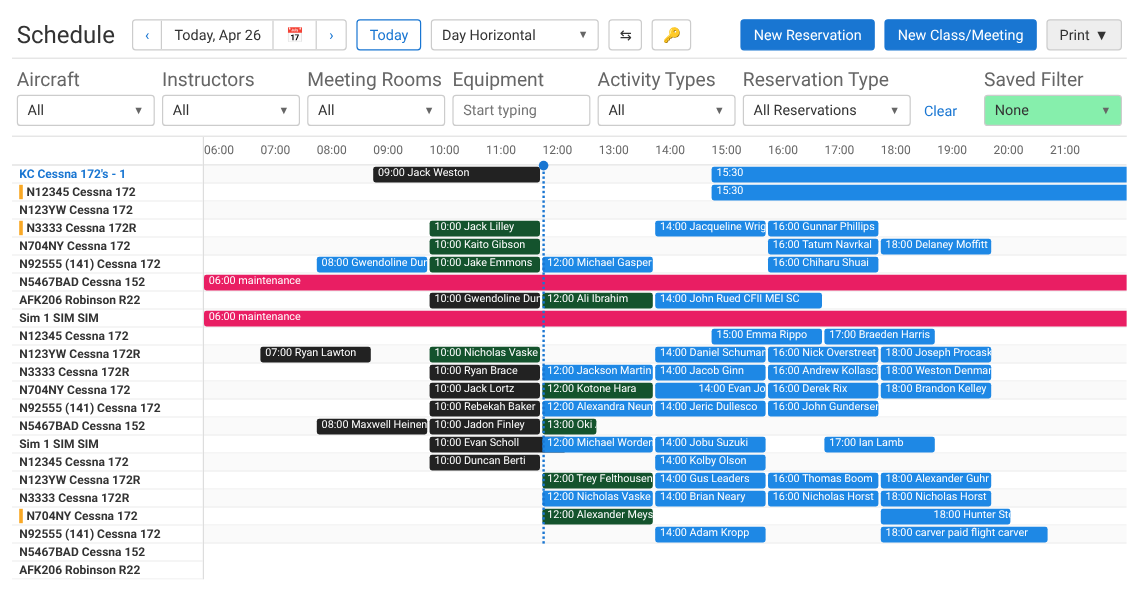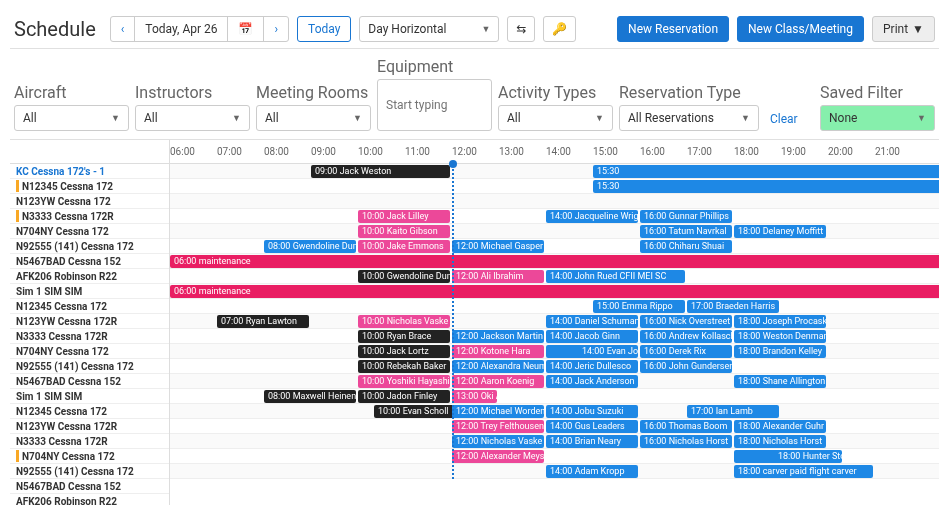--- a/index.html
+++ b/index.html
@@ -14,38 +14,38 @@
 .date-nav{display:flex;align-items:center;border:1px solid #ccc;border-radius:3px;overflow:hidden}
 .date-nav span{padding:5px 10px;border-left:1px solid #ccc;cursor:pointer;font-size:12px}
 .date-nav span:first-child{border-left:none}
 .select{border:1px solid #ccc;background:#fff;padding:5px 8px;border-radius:3px;font-size:12px;display:flex;align-items:center;justify-content:space-between;min-width:110px;cursor:pointer}
 .select .caret{font-size:9px;color:#666}
 .spacer{flex:1}
 .filters{display:flex;gap:6px;padding:8px 4px;border-bottom:1px solid #e0e0e0;align-items:flex-end;flex-wrap:wrap}
 .filter{display:flex;flex-direction:column;gap:3px}
 .filter label{font-size:16px;color:#666}
 .filter .select,.filter input{width:115px}
-.filter input{border:1px solid #ccc;padding:18px 8px;border-radius:3px;font-size:12px}
+.filter input{border:1px solid #ccc;padding:5px 8px;border-radius:3px;font-size:12px}
 .clear{color:#1976d2;font-size:12px;cursor:pointer;padding:5px}
 .grid{display:flex;overflow:auto}
 .left{flex:0 0 160px;border-right:1px solid #ddd}
 .left .hdr{height:24px;border-bottom:1px solid #ddd}
 .res{height:15px;line-height:15px;padding:0 6px;font-size:10px;white-space:nowrap;overflow:hidden;border-bottom:1px solid #eee;display:flex;align-items:center;gap:3px}
 .res.b{font-weight:700}
 .res .bar{width:3px;height:12px;background:#f9a825;display:inline-block;flex:0 0 3px}
 .res.blue{color:#1976d2;font-weight:700}
 .right{flex:1;position:relative;overflow:hidden}
 .hours{display:flex;height:24px;border-bottom:1px solid #ddd}
 .hour{flex:0 0 47px;font-size:10px;color:#666;text-align:left;padding-top:6px}
 .rows{position:relative}
 .row{height:15px;border-bottom:1px solid #eee;position:relative}
 .row:nth-child(even){background:#fafafa}
 .ev{position:absolute;top:1px;height:13px;line-height:13px;font-size:9px;color:#fff;padding:0 4px;border-radius:2px;white-space:nowrap;overflow:hidden;cursor:pointer}
 .c-blue{background:#1e88e5}
-.c-green{background:#ec4899}
+.c-green{background:#14532d}
 .c-black{background:#222}
 .c-pink{background:#e91e63}
 .vline{position:absolute;top:0;bottom:0;width:0;border-left:2px dotted #1976d2;z-index:5}
 .vline .dot{width:8px;height:8px;background:#1976d2;border-radius:50%;position:absolute;top:-4px;left:-5px}
 .none{background:#86efac}
 </style>
 </head>
 <body>
 
 <div class="toolbar">
@@ -284,35 +284,33 @@
           <div class="ev c-blue" style="left: 470px; width: 92px;">16:00 Derek Rix</div>
           <div class="ev c-blue" style="left: 564px; width: 92px;">18:00 Brandon Kelley</div>
         </div>
         <div class="row">
           <div class="ev c-black" style="left: 188px; width: 92px;">10:00 Rebekah Baker</div>
           <div class="ev c-blue" style="left: 282px; width: 92px;">12:00 Alexandra Neumann</div>
           <div class="ev c-blue" style="left: 376px; width: 92px;">14:00 Jeric Dullesco</div>
           <div class="ev c-blue" style="left: 470px; width: 92px;">16:00 John Gundersen</div>
         </div>
         <div class="row">
-          <div class="ev c-green" style="left: 188px; width: 92px;">10:00 Yoshiki Hayashi</div>
-          <div class="ev c-green" style="left: 282px; width: 92px;">12:00 Aaron Koenig</div>
-          <div class="ev c-blue" style="left: 376px; width: 92px;">14:00 Jack Anderson</div>
-          <div class="ev c-blue" style="left: 564px; width: 92px;">18:00 Shane Allington</div>
-        </div>
-        <div class="row">
           <div class="ev c-black" style="left: 94px; width: 92px;">08:00 Maxwell Heinen</div>
           <div class="ev c-black" style="left: 188px; width: 92px;">10:00 Jadon Finley</div>
           <div class="ev c-green" style="left: 282px; width: 45px;">13:00 Oki Asakura</div>
         </div>
         <div class="row">
-          <div class="ev c-black" style="left: 204px; width: 114px;">10:00 Evan Scholl</div>
+          <div class="ev c-black" style="left: 188px; width: 114px;">10:00 Evan Scholl</div>
           <div class="ev c-blue" style="left: 282px; width: 92px;">12:00 Michael Worden</div>
           <div class="ev c-blue" style="left: 376px; width: 92px;">14:00 Jobu Suzuki</div>
           <div class="ev c-blue" style="left: 517px; width: 92px;">17:00 Ian Lamb</div>
+        </div>
+        <div class="row">
+          <div class="ev c-black" style="left: 188px; width: 92px;">10:00 Duncan Berti</div>
+          <div class="ev c-blue" style="left: 376px; width: 92px;">14:00 Kolby Olson</div>
         </div>
         <div class="row">
           <div class="ev c-green" style="left: 282px; width: 92px;">12:00 Trey Felthousen</div>
           <div class="ev c-blue" style="left: 376px; width: 92px;">14:00 Gus Leaders</div>
           <div class="ev c-blue" style="left: 470px; width: 92px;">16:00 Thomas Boom</div>
           <div class="ev c-blue" style="left: 564px; width: 92px;">18:00 Alexander Guhr</div>
         </div>
         <div class="row">
           <div class="ev c-blue" style="left: 282px; width: 92px;">12:00 Nicholas Vaske</div>
           <div class="ev c-blue" style="left: 376px; width: 92px;">14:00 Brian Neary</div>

